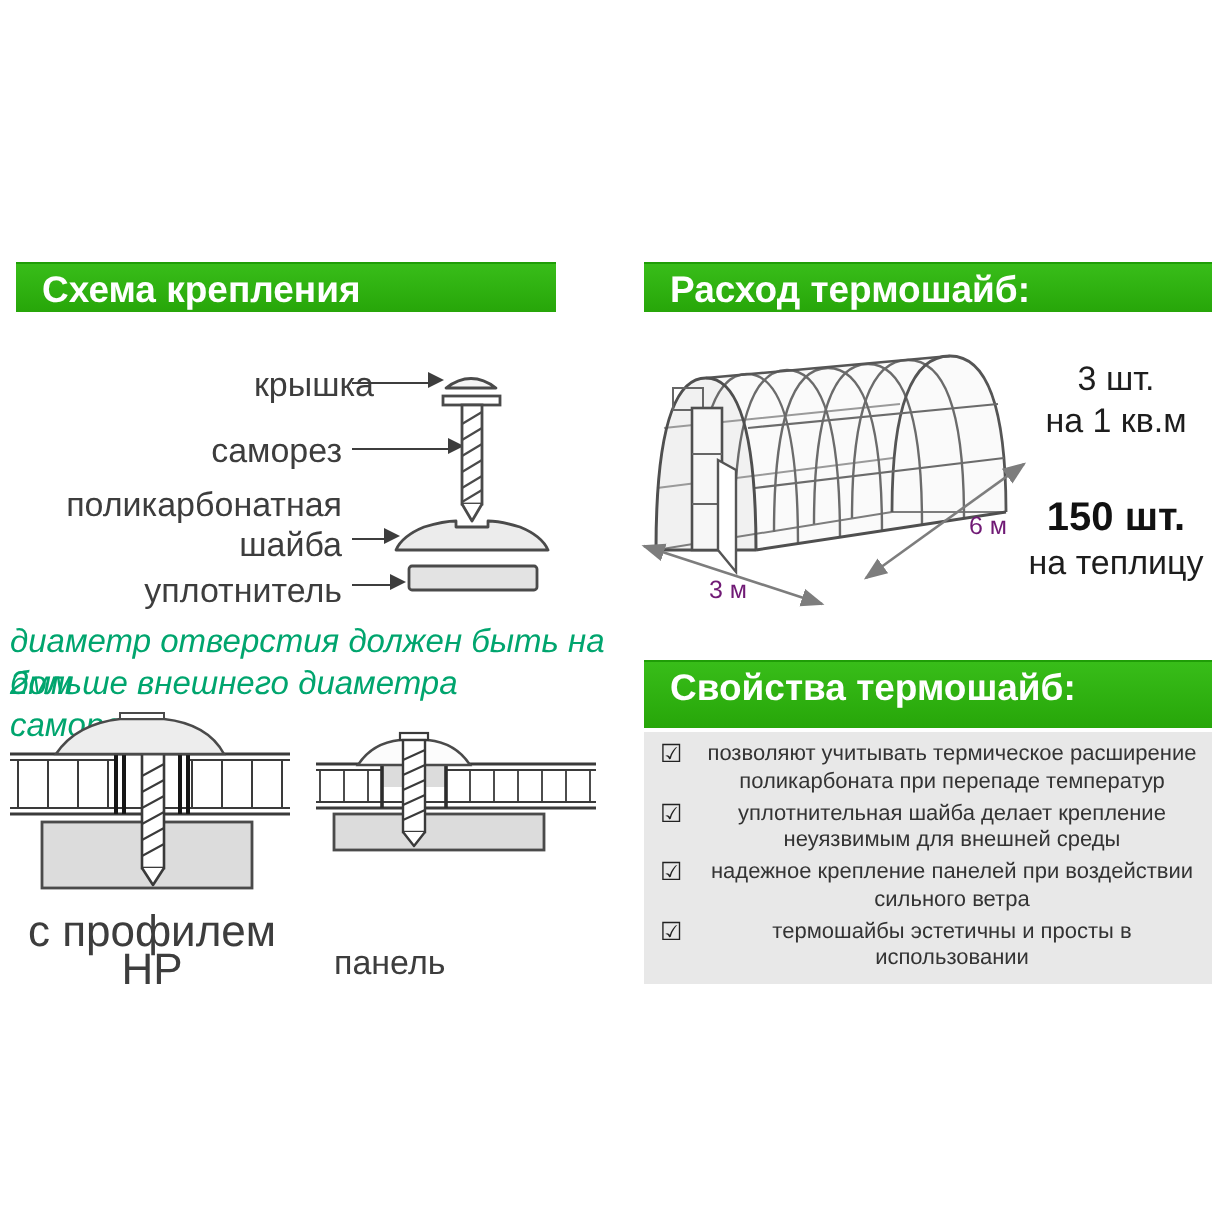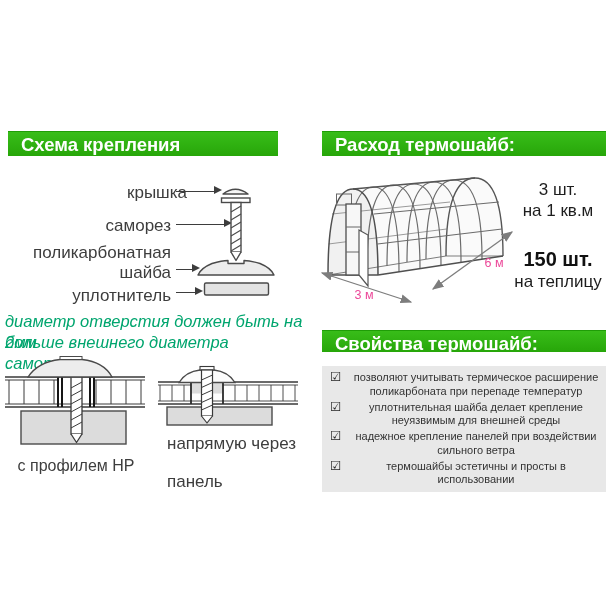--- a/index.html
+++ b/index.html
@@ -10,21 +10,21 @@
        color:#ffffff;font-weight:bold;font-size:18.5px;line-height:25px;padding-left:13px;
        box-sizing:border-box;}
   .dlabel{width:171px;text-align:right;font-size:17px;line-height:18px;color:#3d3d3d;}
   .harrow{height:0;border-top:1.7px solid #3d3d3d;}
   .harrow .head{position:absolute;right:-8px;top:-5.6px;width:0;height:0;
        border-left:8px solid #3d3d3d;border-top:4.5px solid transparent;border-bottom:4.5px solid transparent;}
   .note{font-size:16.5px;font-style:italic;line-height:20.5px;color:#00a56e;}
   .caption{font-size:17px;line-height:19px;color:#3d3d3d;}
   .qty{font-size:17px;line-height:21px;color:#1d1d1d;text-align:center;}
   .qty-big{font-size:20px;font-weight:bold;line-height:22px;color:#111;text-align:center;}
-  .dim{font-size:12.5px;color:#ec4899;text-align:center;}
+  .dim{font-size:12.5px;color:#701a75;text-align:center;}
   .graybox{background:#e8e8e8;box-sizing:border-box;padding:5px 4px 4px 4px;}
   .prop{display:flex;align-items:flex-start;margin-bottom:2.5px;}
   .prop .chk{width:15px;margin:0 5px 0 4px;font-size:12.5px;line-height:13.5px;color:#222;flex:none;}
   .prop .txt{width:252px;font-size:11px;line-height:13.5px;color:#333;text-align:center;}
 </style>
 </head>
 <body>
 
 <div class="canvas">
 
@@ -74,40 +74,39 @@
     </g>
     <g stroke="#3a3a3a">
       <rect x="66" y="21" width="11" height="57" fill="#ffffff" stroke-width="1.3"></rect>
       <path d="M66,32 L77,26 M66,40 L77,34 M66,48 L77,42 M66,56 L77,50 M66,64 L77,58 M66,72 L77,66" stroke-width="1" fill="none"></path>
       <path d="M66,78 L71.5,86.5 L77,78" fill="#ffffff" stroke-width="1.3" stroke-linejoin="round"></path>
     </g>
     <path d="M53,21 L53,51 M57,21 L57,51 M85,21 L85,51 M89,21 L89,51" stroke="#161616" stroke-width="2" fill="none"></path>
     <path d="M23,21 Q33,6 55,3.5 L77,3.5 Q99,6 107,21 Z" fill="#ededed" stroke="#4a4a4a" stroke-width="1.3"></path>
     <rect x="55" y="0.5" width="22" height="3" fill="#ffffff" stroke="#4a4a4a" stroke-width="1"></rect>
   </svg>
-  <div class="abs caption" style="left:11px;top:456px;width:130px;text-align:center;font-size:16px;">с профилем НР</div>
+  <div class="abs caption" style="left:11px;top:456px;width:130px;text-align:center;font-size:22px;">с профилем НР</div>
 
   <svg class="abs" style="left:155px;top:362px;" width="150" height="68" viewBox="0 0 150 68">
     <rect x="12" y="45" width="105" height="18" fill="#dcdcdc" stroke="#4a4a4a" stroke-width="1.4"></rect>
     <g stroke="#3a3a3a">
       <path d="M3,20 L143,20 M3,42 L143,42" stroke-width="1.5" fill="none"></path>
       <path d="M3,23 L143,23 M3,39 L143,39" stroke-width="0.9" fill="none"></path>
       <path d="M5,23 L5,39 M17,23 L17,39 M29,23 L29,39 M80,23 L80,39 M92,23 L92,39 M104,23 L104,39 M116,23 L116,39 M128,23 L128,39 M140,23 L140,39" stroke-width="0.9" fill="none"></path>
     </g>
     <rect x="36" y="20.5" width="32" height="11" fill="#dcdcdc" stroke="none"></rect>
     <path d="M36,20.5 L36,42 M68,20.5 L68,42" stroke="#2c2c2c" stroke-width="1.8" fill="none"></path>
     <path d="M24,20.5 Q31,9.5 45,8 L59,8 Q73,9.5 80,20.5 Z" fill="#fcfcfc" stroke="#4a4a4a" stroke-width="1.3"></path>
     <g stroke="#3a3a3a">
       <rect x="45" y="4.5" width="14" height="3.5" fill="#ffffff" stroke-width="1.1"></rect>
       <rect x="46.5" y="8" width="11" height="46" fill="#ffffff" stroke-width="1.2"></rect>
       <path d="M46.5,18 L57.5,13 M46.5,25.5 L57.5,20.5 M46.5,33 L57.5,28 M46.5,40.5 L57.5,35.5 M46.5,48 L57.5,43" stroke-width="1" fill="none"></path>
       <path d="M46.5,54 L52,61 L57.5,54" fill="#ffffff" stroke-width="1.2" stroke-linejoin="round"></path>
     </g>
   </svg>
-  <div class="abs caption" style="left:167px;top:434px;width:150px;">напрямую через</div>
   <div class="abs caption" style="left:167px;top:472px;width:150px;">панель</div>
 
   <svg class="abs" style="left:315px;top:172px;" width="200" height="165" viewBox="0 0 200 165">
     <defs>
       <marker id="arr" markerWidth="9" markerHeight="8" refX="8" refY="3.5" orient="auto-start-reverse">
         <path d="M0,0 L9,3.5 L0,7 Z" fill="#7d7d7d"></path>
       </marker>
     </defs>
     <path d="M13,103 Q13,17 38,17 Q63,17 63,103 Z" fill="#f1f1f1" stroke="none"></path>
     <path d="M38,17 Q63,17 63,103 L188,84 Q188,6 160,6 Z" fill="#fafafa" stroke="none"></path>
@@ -133,21 +132,21 @@
     <path d="M118,117 L197,60" stroke="#7d7d7d" stroke-width="1.3" fill="none" marker-start="url(#arr)" marker-end="url(#arr)"></path>
   </svg>
   <div class="abs dim" style="left:331px;top:288px;width:34px;margin-left:16px;">3 м</div>
   <div class="abs dim" style="left:477px;top:256px;width:34px;">6 м</div>
 
   <div class="abs qty" style="left:512px;top:179px;width:92px;">3 шт.</div>
   <div class="abs qty" style="left:512px;top:200px;width:92px;">на 1 кв.м</div>
   <div class="abs qty-big" style="left:510px;top:248px;width:96px;">150 шт.</div>
   <div class="abs qty" style="left:510px;top:271px;width:96px;">на теплицу</div>
 
-  <div class="abs bar" style="left:322px;top:330px;width:284px;height:22px;line-height:26px;">Свойства термошайб:</div>
+  <div class="abs bar" style="left:322px;top:330px;width:284px;height:34px;line-height:26px;">Свойства термошайб:</div>
 
   <div class="abs graybox" style="left:322px;top:366px;width:284px;height:126px;">
     <div class="prop">
       <span class="chk">☑</span>
       <span class="txt">позволяют учитывать термическое расширение поликарбоната при перепаде температур</span>
     </div>
     <div class="prop">
       <span class="chk">☑</span>
       <span class="txt">уплотнительная шайба делает крепление неуязвимым для внешней среды</span>
     </div>

